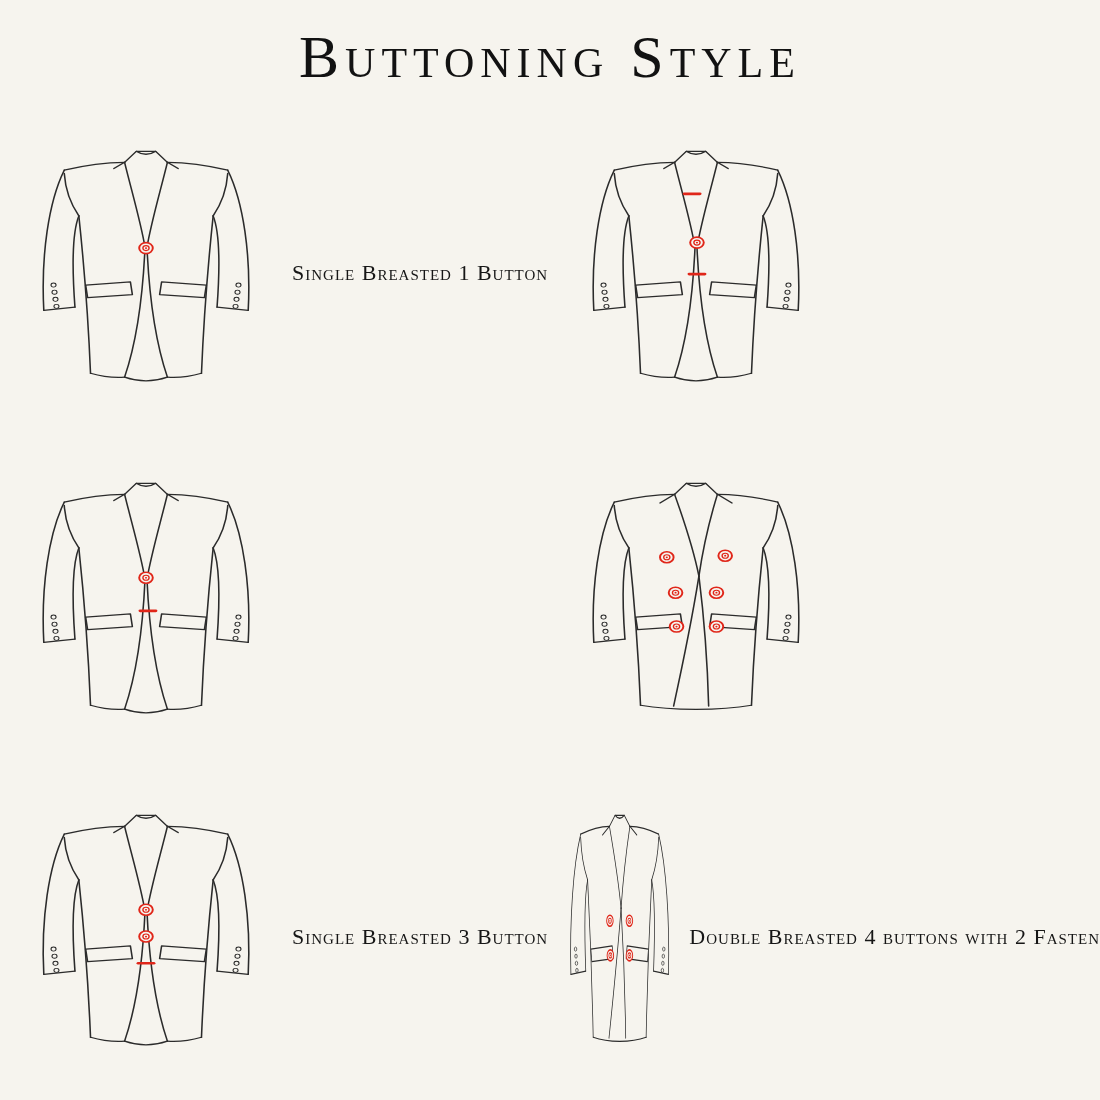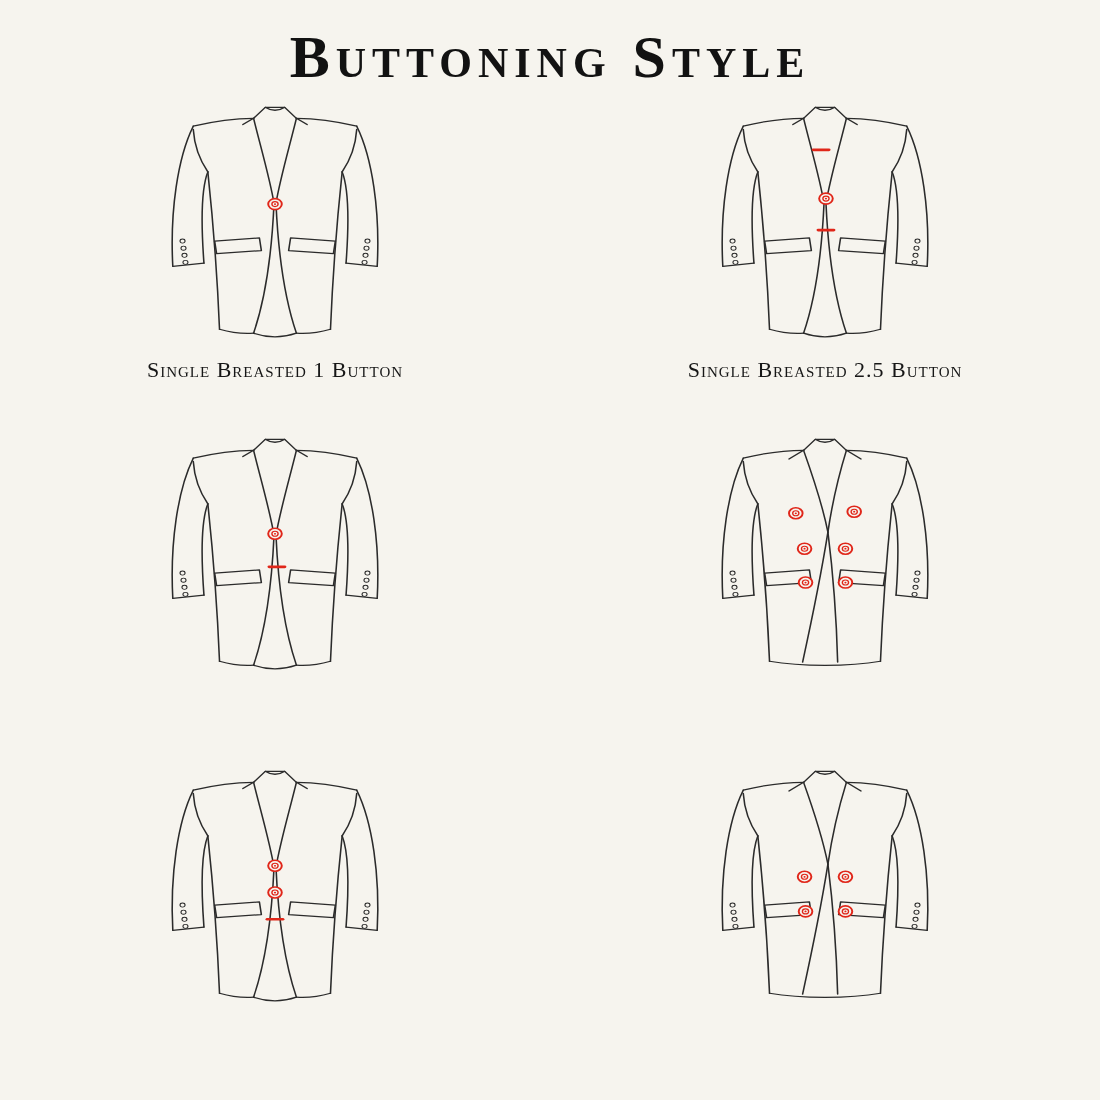--- a/index.html
+++ b/index.html
@@ -1,22 +1,22 @@
 <!DOCTYPE html>
 <html><head>
 <meta charset="utf-8">
 <style>
   * { margin:0; padding:0; box-sizing:border-box; }
   html,body { width:1100px; height:1100px; }
   body { background:#f6f4ee; font-family:"Liberation Serif", serif; overflow:hidden; }
   .page { width:1100px; height:1100px; padding-top:26px; }
-  .title { text-align:center; font-variant:small-caps; font-weight:700; font-size:60px;
+  .title { text-align:center; font-variant:small-caps; font-weight:400; font-size:60px;
            letter-spacing:6px; color:#121212; line-height:1.05; }
   .grid { display:grid; grid-template-columns:550px 550px; margin-top:12px; }
-  .cell { display:flex; flex-direction:column; align-items:center; justify-content:flex-start;
+  .cell { display:flex; flex-direction:row; align-items:center; justify-content:flex-start;
           height:332px; }
   .cell svg { width:292px; height:244px; display:block; }
   .caption { margin-top:12px; font-variant:small-caps; font-size:22px; letter-spacing:1px;
              color:#161616; text-align:center; white-space:nowrap; }
 </style>
 </head>
 <body>
 
 <div class="page">
   <h1 class="title">Buttoning Style</h1>
@@ -99,21 +99,20 @@
           <circle cx="245" cy="178" r="2.6" fill="none" stroke="#2b2b2b" stroke-width="1.1"></circle>
           <circle cx="244" cy="187" r="2.6" fill="none" stroke="#2b2b2b" stroke-width="1.1"></circle>
           <circle cx="243" cy="196" r="2.6" fill="none" stroke="#2b2b2b" stroke-width="1.1"></circle>
           <circle cx="242" cy="205" r="2.6" fill="none" stroke="#2b2b2b" stroke-width="1.1"></circle>
           <line x1="138" y1="62" x2="154" y2="62" stroke="#e02619" stroke-width="3.4" stroke-linecap="round"></line>
           <circle cx="151" cy="124" r="7" fill="#f6f4ee" stroke="#e02619" stroke-width="2"></circle>
           <circle cx="151" cy="124" r="3.2" fill="none" stroke="#e02619" stroke-width="1.4"></circle>
           <circle cx="151" cy="124" r="1.1" fill="#e02619"></circle>
           <line x1="143" y1="164" x2="159" y2="164" stroke="#e02619" stroke-width="3.4" stroke-linecap="round"></line>
         </svg>
-      <figcaption class="caption">Single Breasted 2.5 Button</figcaption>
     </figure>
 
     <figure class="cell">
       <svg class="jacket" viewBox="0 0 300 310" preserveAspectRatio="none">
           <path d="M128,22 L140,8 L160,8 L172,22" fill="none" stroke="#2b2b2b" stroke-width="1.6" stroke-linecap="round" stroke-linejoin="round"></path>
           <path d="M140,8 C146,13 154,13 160,8" fill="none" stroke="#2b2b2b" stroke-width="1.6" stroke-linecap="round" stroke-linejoin="round"></path>
           <path d="M128,22 C108,22 86,26 66,32" fill="none" stroke="#2b2b2b" stroke-width="1.6" stroke-linecap="round" stroke-linejoin="round"></path>
           <path d="M172,22 C192,22 214,26 234,32" fill="none" stroke="#2b2b2b" stroke-width="1.6" stroke-linecap="round" stroke-linejoin="round"></path>
           <path d="M66,32 C50,72 42,140 45,210" fill="none" stroke="#2b2b2b" stroke-width="1.6" stroke-linecap="round" stroke-linejoin="round"></path>
           <path d="M45,210 L77,206" fill="none" stroke="#2b2b2b" stroke-width="1.6" stroke-linecap="round" stroke-linejoin="round"></path>
@@ -241,20 +240,21 @@
           <circle cx="243" cy="196" r="2.6" fill="none" stroke="#2b2b2b" stroke-width="1.1"></circle>
           <circle cx="242" cy="205" r="2.6" fill="none" stroke="#2b2b2b" stroke-width="1.1"></circle>
           <circle cx="150" cy="128" r="7" fill="#f6f4ee" stroke="#e02619" stroke-width="2"></circle>
           <circle cx="150" cy="128" r="3.2" fill="none" stroke="#e02619" stroke-width="1.4"></circle>
           <circle cx="150" cy="128" r="1.1" fill="#e02619"></circle>
           <circle cx="150" cy="162" r="7" fill="#f6f4ee" stroke="#e02619" stroke-width="2"></circle>
           <circle cx="150" cy="162" r="3.2" fill="none" stroke="#e02619" stroke-width="1.4"></circle>
           <circle cx="150" cy="162" r="1.1" fill="#e02619"></circle>
           <line x1="142" y1="196" x2="158" y2="196" stroke="#e02619" stroke-width="3.4" stroke-linecap="round"></line>
         </svg>
+      <figcaption class="caption">Single Breasted 3 Button</figcaption>
     </figure>
 
     <figure class="cell">
       <svg class="jacket" viewBox="0 0 300 310" preserveAspectRatio="none">
           <path d="M128,22 L140,8 L160,8 L172,22" fill="none" stroke="#2b2b2b" stroke-width="1.6" stroke-linecap="round" stroke-linejoin="round"></path>
           <path d="M140,8 C146,13 154,13 160,8" fill="none" stroke="#2b2b2b" stroke-width="1.6" stroke-linecap="round" stroke-linejoin="round"></path>
           <path d="M128,22 C108,22 86,26 66,32" fill="none" stroke="#2b2b2b" stroke-width="1.6" stroke-linecap="round" stroke-linejoin="round"></path>
           <path d="M172,22 C192,22 214,26 234,32" fill="none" stroke="#2b2b2b" stroke-width="1.6" stroke-linecap="round" stroke-linejoin="round"></path>
           <path d="M66,32 C50,72 42,140 45,210" fill="none" stroke="#2b2b2b" stroke-width="1.6" stroke-linecap="round" stroke-linejoin="round"></path>
           <path d="M45,210 L77,206" fill="none" stroke="#2b2b2b" stroke-width="1.6" stroke-linecap="round" stroke-linejoin="round"></path>
@@ -289,16 +289,17 @@
           <circle cx="171" cy="142" r="7" fill="#f6f4ee" stroke="#e02619" stroke-width="2"></circle>
           <circle cx="171" cy="142" r="3.2" fill="none" stroke="#e02619" stroke-width="1.4"></circle>
           <circle cx="171" cy="142" r="1.1" fill="#e02619"></circle>
           <circle cx="130" cy="186" r="7" fill="#f6f4ee" stroke="#e02619" stroke-width="2"></circle>
           <circle cx="130" cy="186" r="3.2" fill="none" stroke="#e02619" stroke-width="1.4"></circle>
           <circle cx="130" cy="186" r="1.1" fill="#e02619"></circle>
           <circle cx="171" cy="186" r="7" fill="#f6f4ee" stroke="#e02619" stroke-width="2"></circle>
           <circle cx="171" cy="186" r="3.2" fill="none" stroke="#e02619" stroke-width="1.4"></circle>
           <circle cx="171" cy="186" r="1.1" fill="#e02619"></circle>
         </svg>
+      <figcaption class="caption">Double Breasted 4 buttons with 2 Fasten</figcaption>
     </figure>
 
   </div>
 </div>
 
 </body></html>

